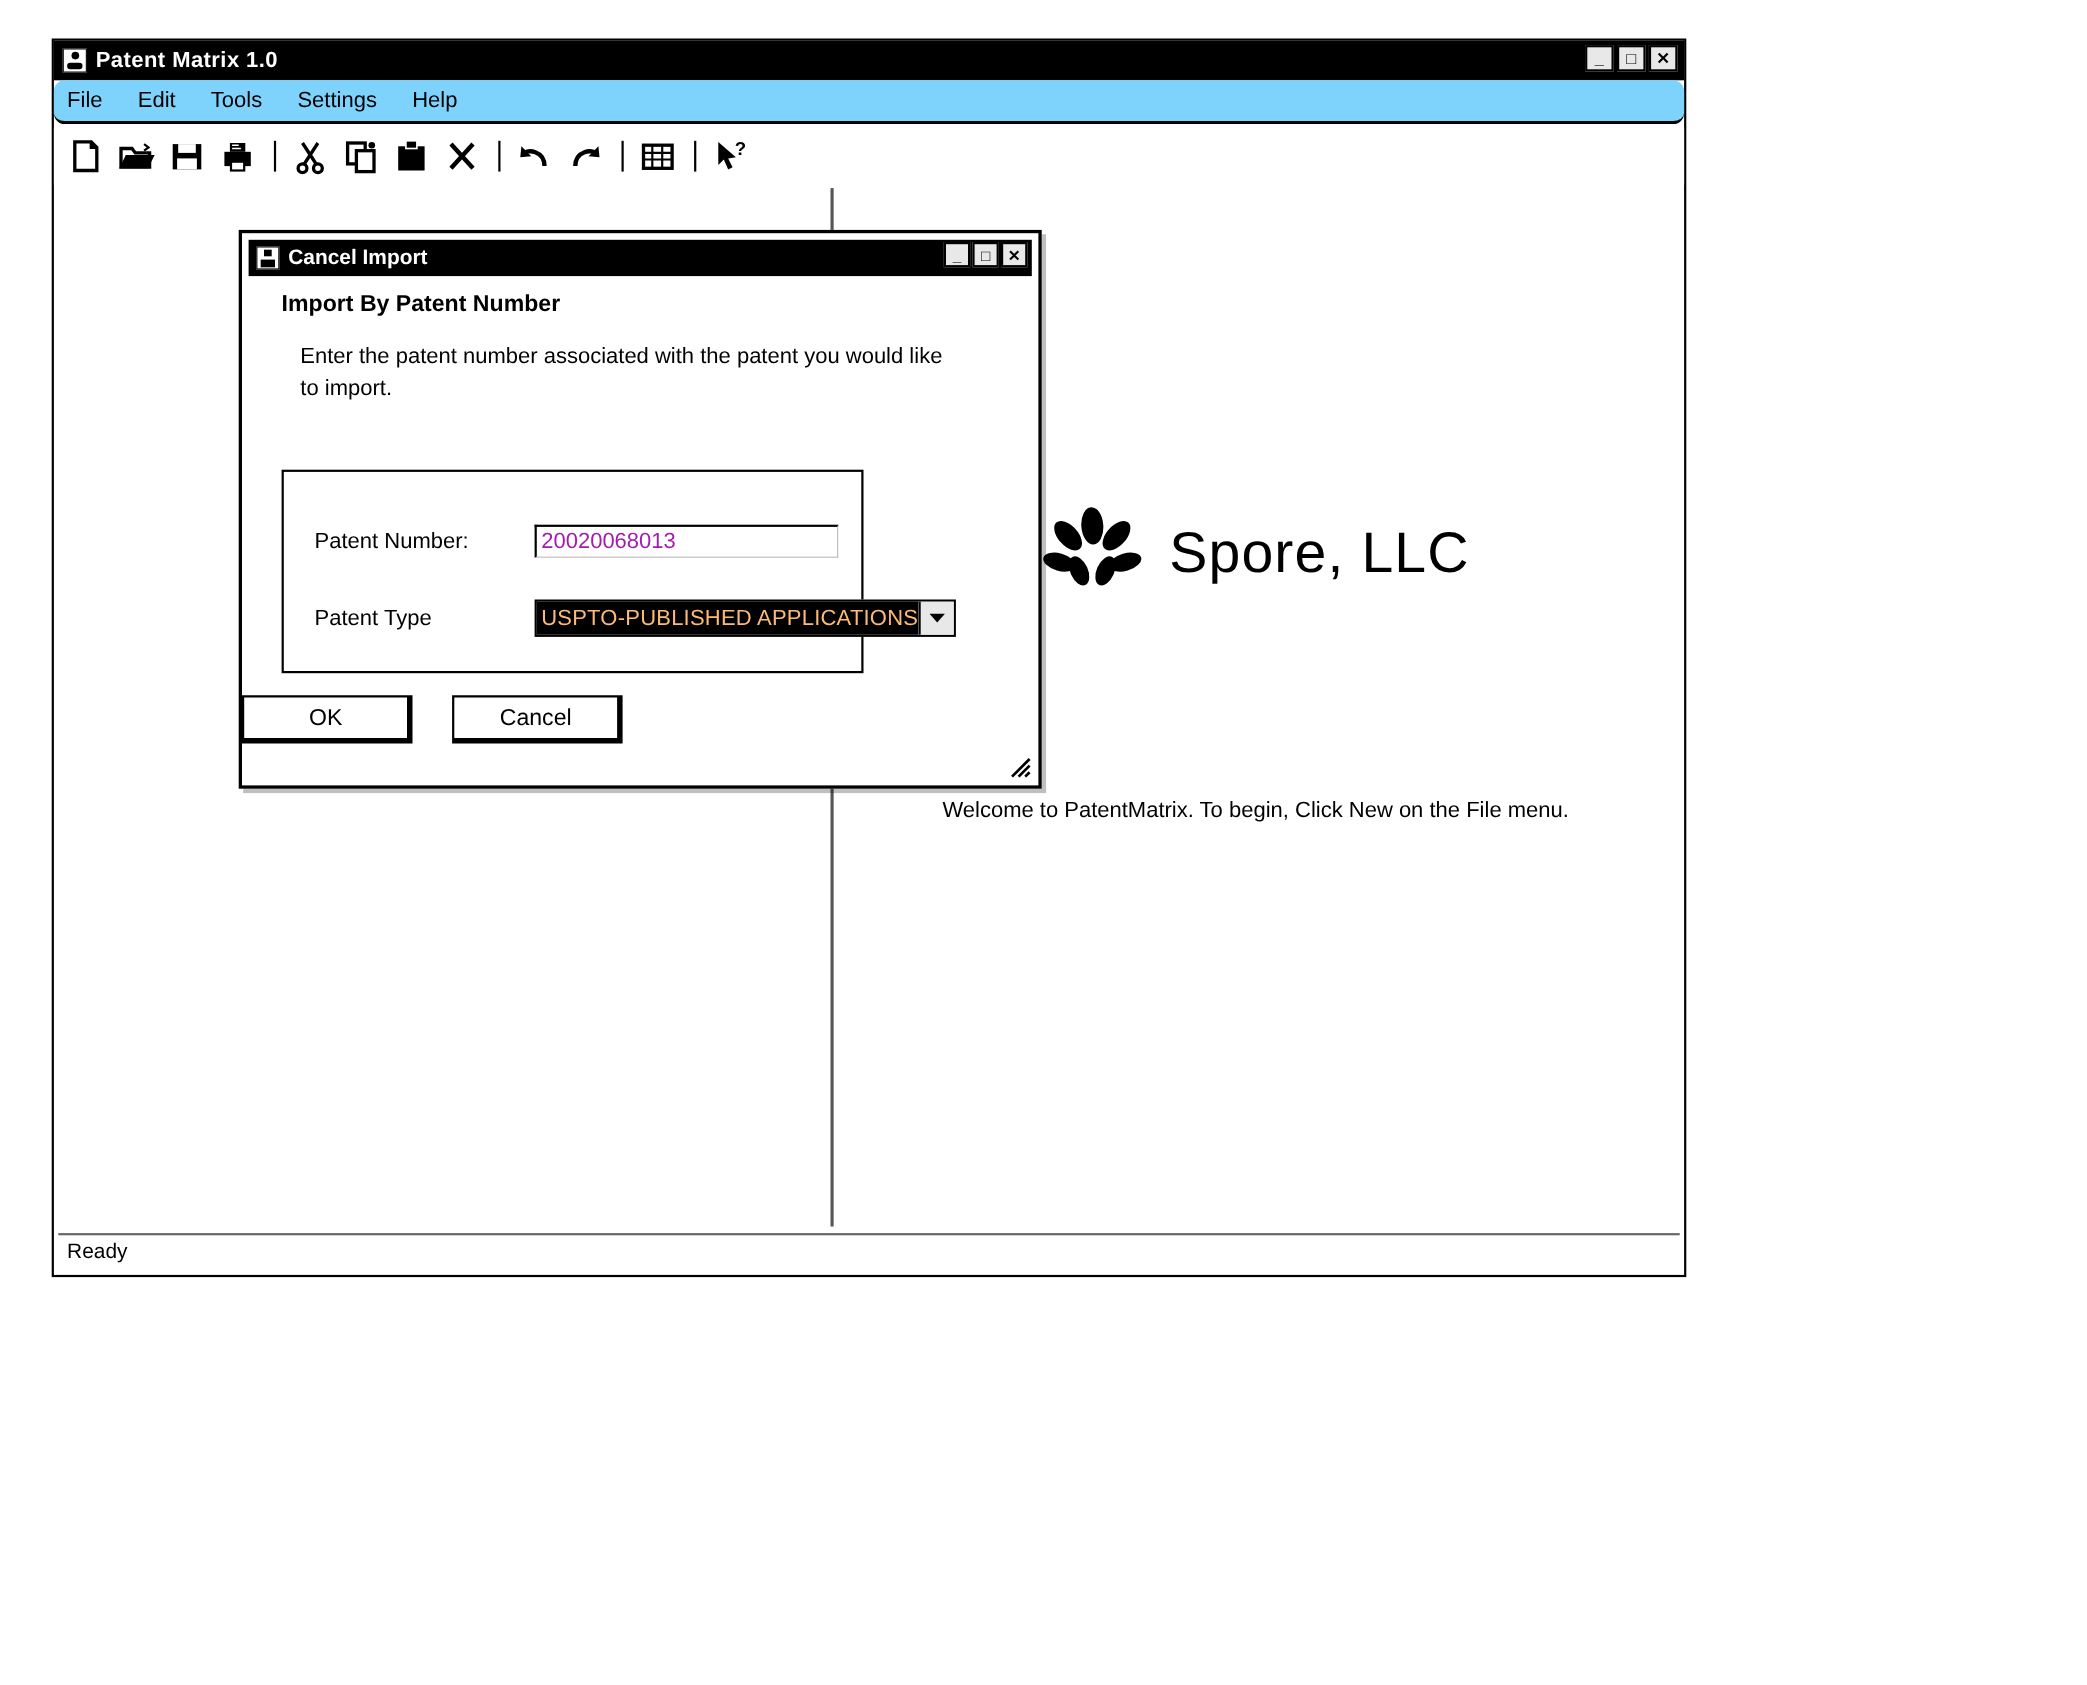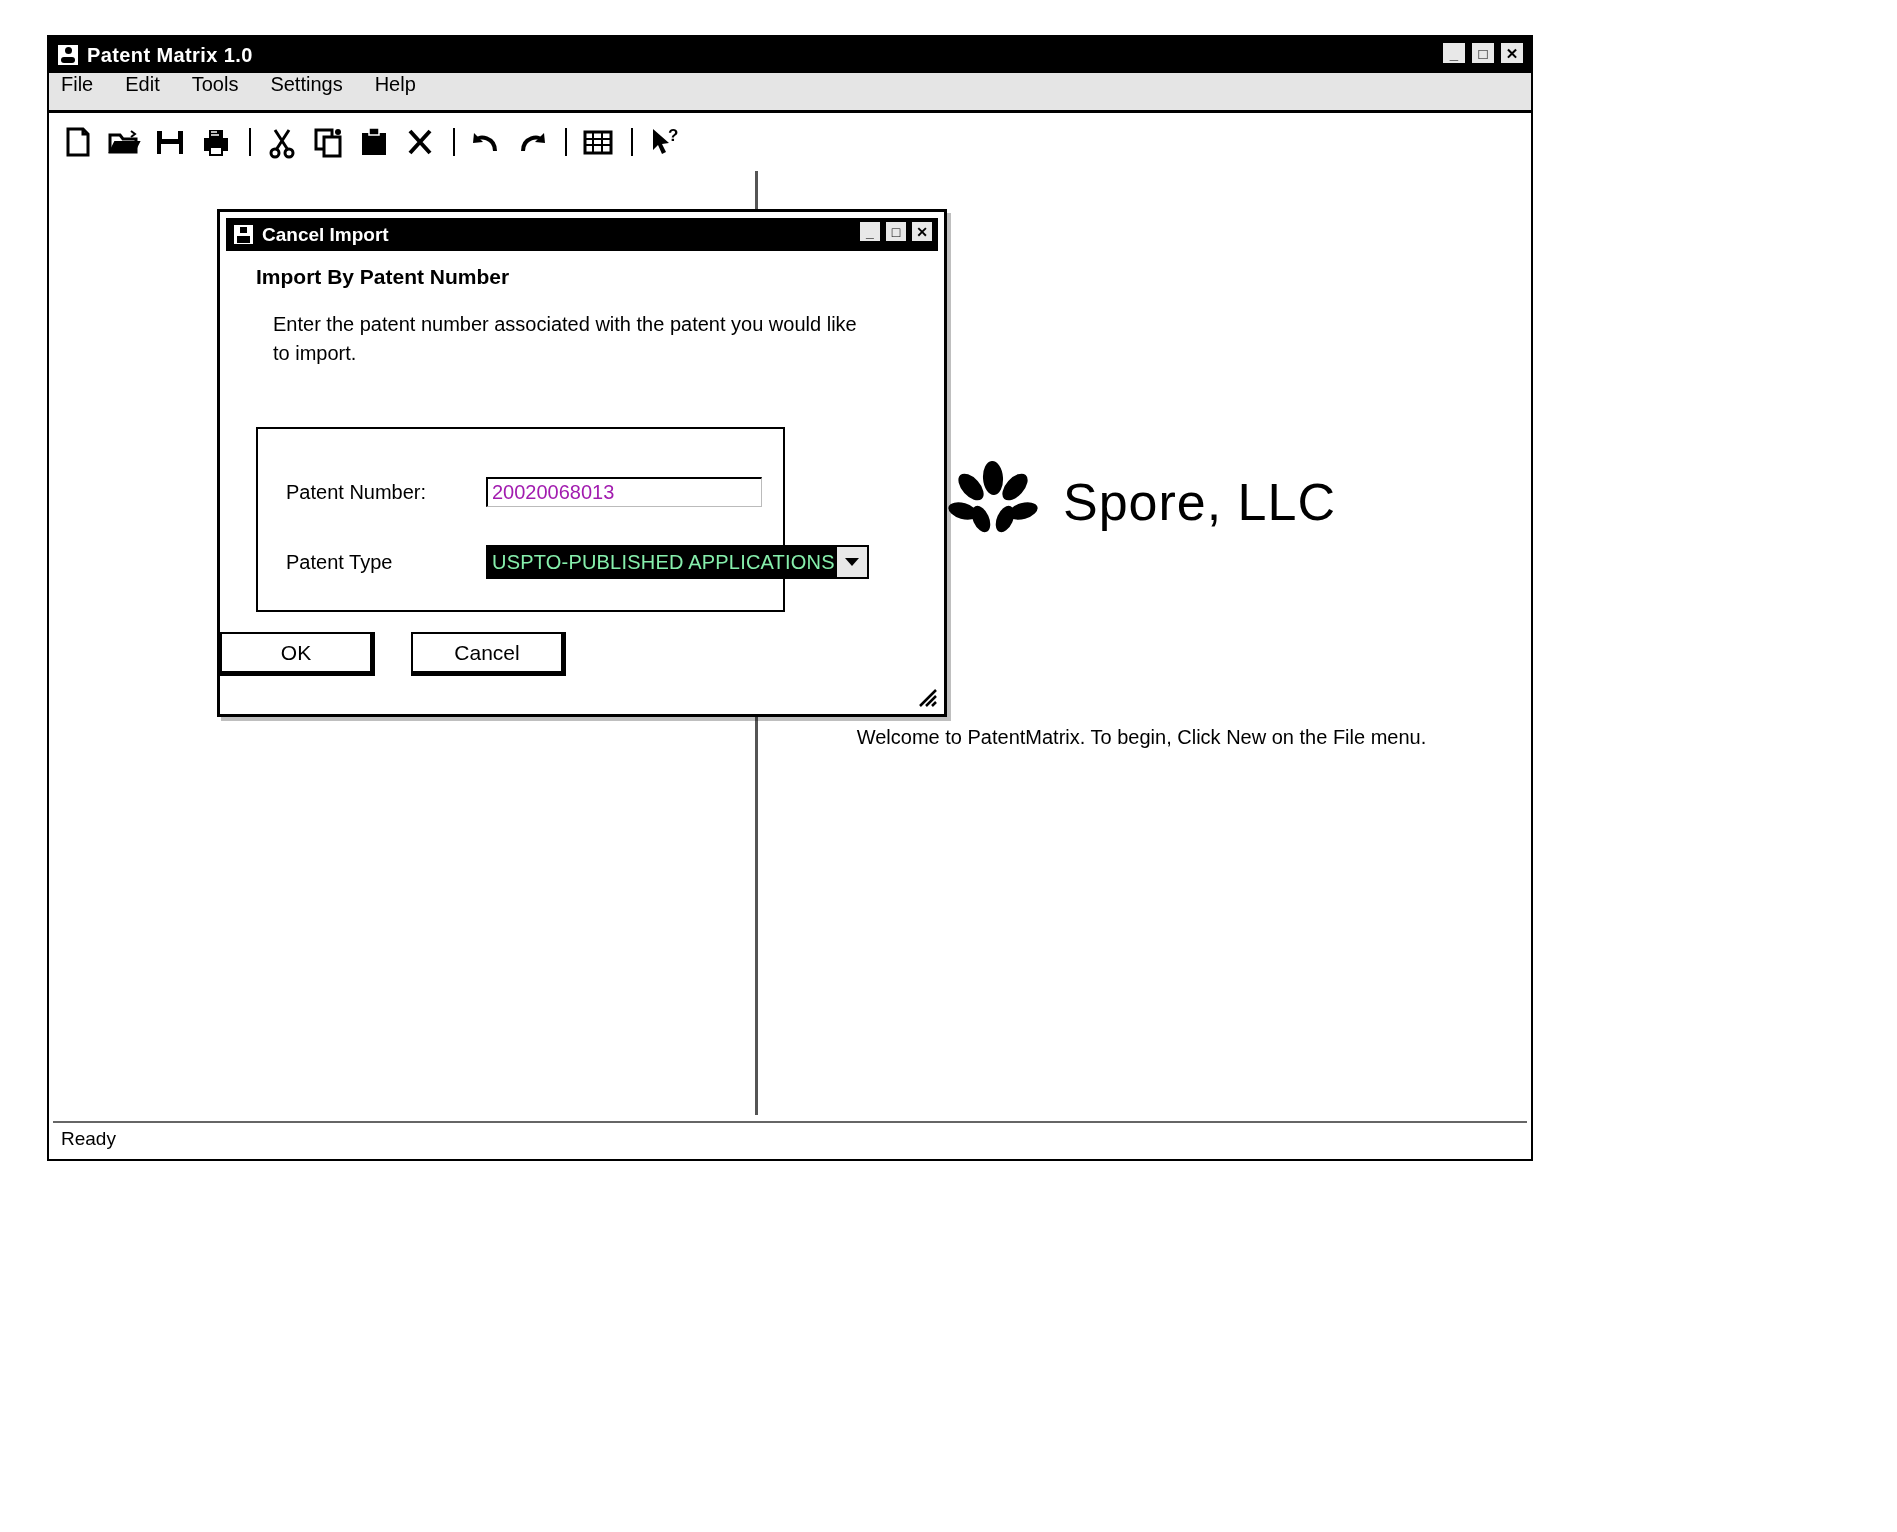--- a/index.html
+++ b/index.html
@@ -92,26 +92,27 @@
     font-family: "Liberation Sans", sans-serif;
     color: #000;
   }
 
   
   #menu-bar {
     position: absolute;
     left: 0; top: 36px;
     width: 100%;
     height: 40px;
-    background: #e5e5e5;
-    display: flex;
-    align-items: flex-start;
+    background: #7dd3fc;
+    display: flex;
+    align-items: center;
     padding-left: 12px;
     box-sizing: border-box;
     border-bottom: 3px solid #000;
+    border-radius: 10px;
   }
   .menu-item {
     font-size: 20px;
     margin-right: 32px;
     white-space: nowrap;
   }
 
   
   #toolbar {
     position: absolute;
@@ -327,21 +328,21 @@
     height: 34px;
     border: 2px solid #000;
     box-sizing: border-box;
     display: flex;
     align-items: stretch;
     background: #fff;
   }
   #patent-type-value {
     flex: 1;
     background: #000000;
-    color: #86efac;
+    color: #fdba74;
     font-size: 20px;
     display: flex;
     align-items: center;
     padding-left: 4px;
     white-space: nowrap;
     overflow: hidden;
     letter-spacing: 0.2px;
   }
   #patent-type-arrow {
     width: 32px;

